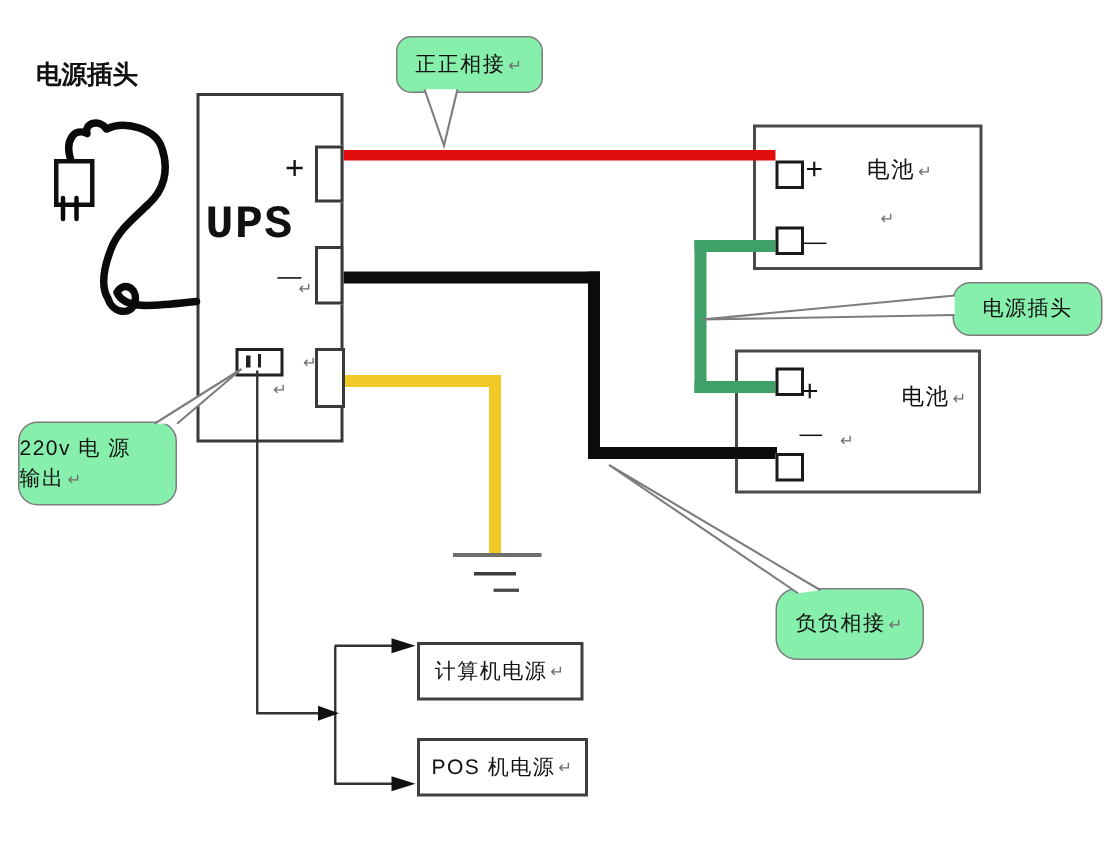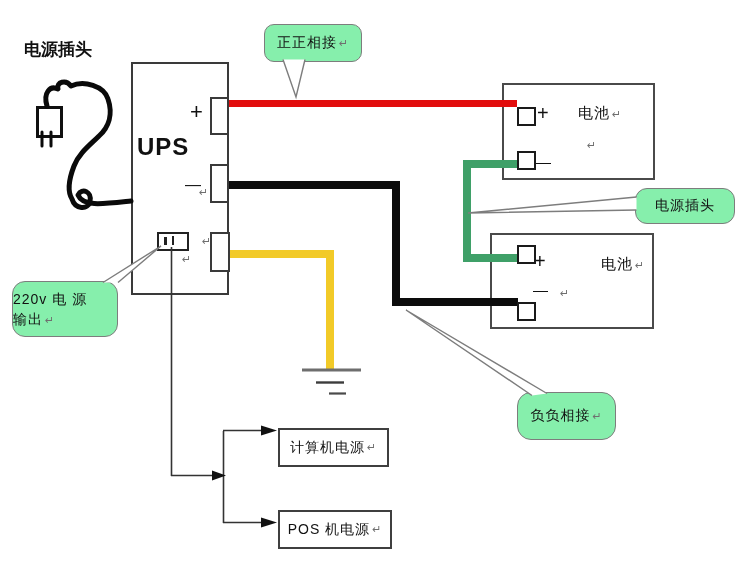--- a/index.html
+++ b/index.html
@@ -3,21 +3,21 @@
 <meta charset="utf-8">
 <style>
   html,body{margin:0;padding:0;background:#fff;}
   .canvas{
     position:relative;width:744px;height:563px;background:#ffffff;overflow:hidden;
     font-family:"Liberation Sans","DejaVu Sans",sans-serif;color:#111;
   }
   .abs{position:absolute;}
   
   .ups-box{left:131px;top:62px;width:94px;height:229px;border:2px solid #3a3a3a;background:#fff;z-index:1;}
-  .ups-label{left:137px;top:133px;font-size:24px;font-weight:bold;letter-spacing:1px;z-index:3;}
+  .ups-label{left:137px;top:133px;font-size:31px;font-weight:bold;letter-spacing:1px;z-index:3;font-family:Liberation Mono, monospace;}
   .ups-plus{left:190px;top:99px;font-size:22px;z-index:3;}
   .ups-minus{left:185px;top:176px;font-size:16px;z-index:3;}
   .tab{border:2px solid #3a3a3a;background:#fff;z-index:3;}
   .tab1{left:210px;top:97px;width:15px;height:34px;}
   .tab2{left:210px;top:164px;width:15px;height:35px;}
   .tab3{left:210px;top:232px;width:16px;height:36px;}
   .socket{left:157px;top:232px;width:28px;height:15px;border:2px solid #222;background:#fff;z-index:3;}
   .socket .tick{position:absolute;background:#222;}
   .tickA{left:5px;top:3px;width:3px;height:8px;}
   .tickB{left:13px;top:2px;width:2px;height:9px;}
@@ -52,21 +52,21 @@
           display:flex;align-items:center;justify-content:center;letter-spacing:1px;}
   .bubble-pospos{left:264px;top:24px;width:96px;height:36px;border-radius:10px;}
   .bubble-output{left:12px;top:281px;width:106px;height:56px;border-radius:13px;
                  flex-direction:column;align-items:flex-start;justify-content:center;box-sizing:border-box;line-height:20px;}
   .bubble-posneg{left:635px;top:188px;width:98px;height:34px;border-radius:12px;}
   .bubble-negneg{left:517px;top:392px;width:97px;height:46px;border-radius:14px;}
   
   .outbox{border:2px solid #3f3f3f;background:#fff;z-index:1;font-size:14px;
           display:flex;align-items:center;justify-content:center;letter-spacing:1px;}
   .outbox1{left:278px;top:428px;width:107px;height:35px;}
-  .outbox2{left:278px;top:510px;width:110px;height:35px;}
+  .outbox2{left:278px;top:492px;width:110px;height:35px;}
   .ret{color:#6f6f6f;font-size:11px;z-index:3;}
   .ret-inline{color:#6f6f6f;font-size:11px;margin-left:2px;}
   svg.overlay{position:absolute;left:0;top:0;z-index:6;pointer-events:none;}
 </style>
 </head>
 <body>
 
 <div class="canvas">
 
   <div class="abs ups-box"></div>

